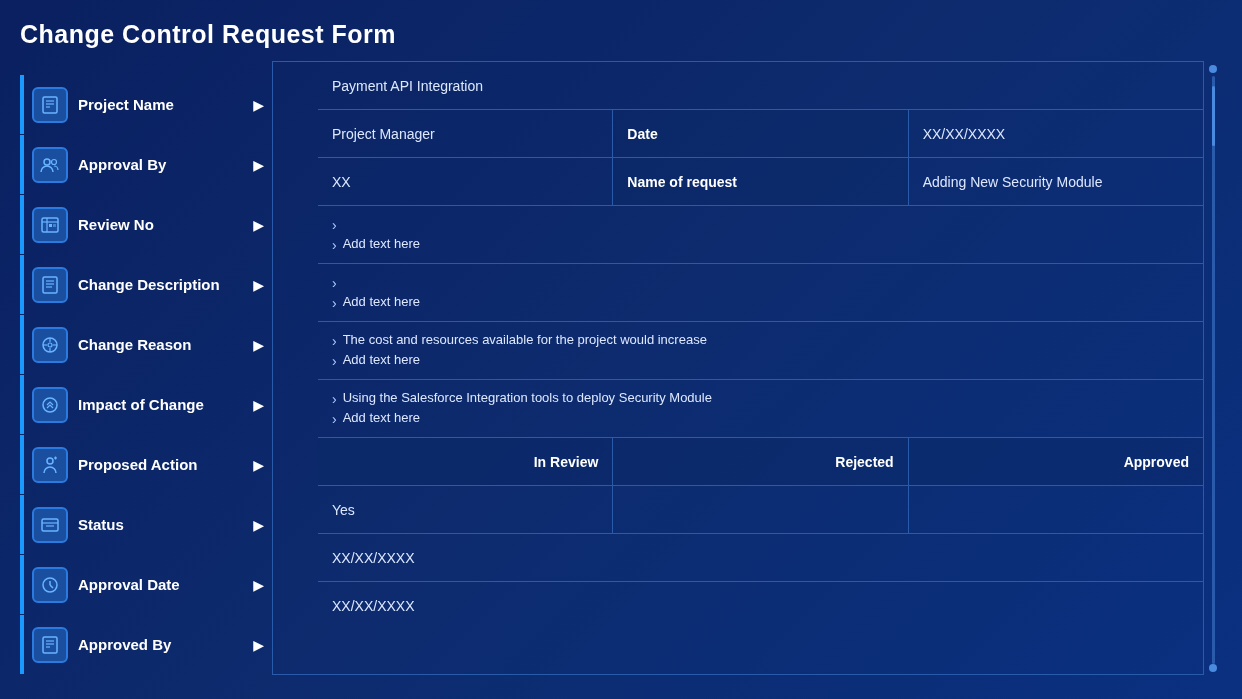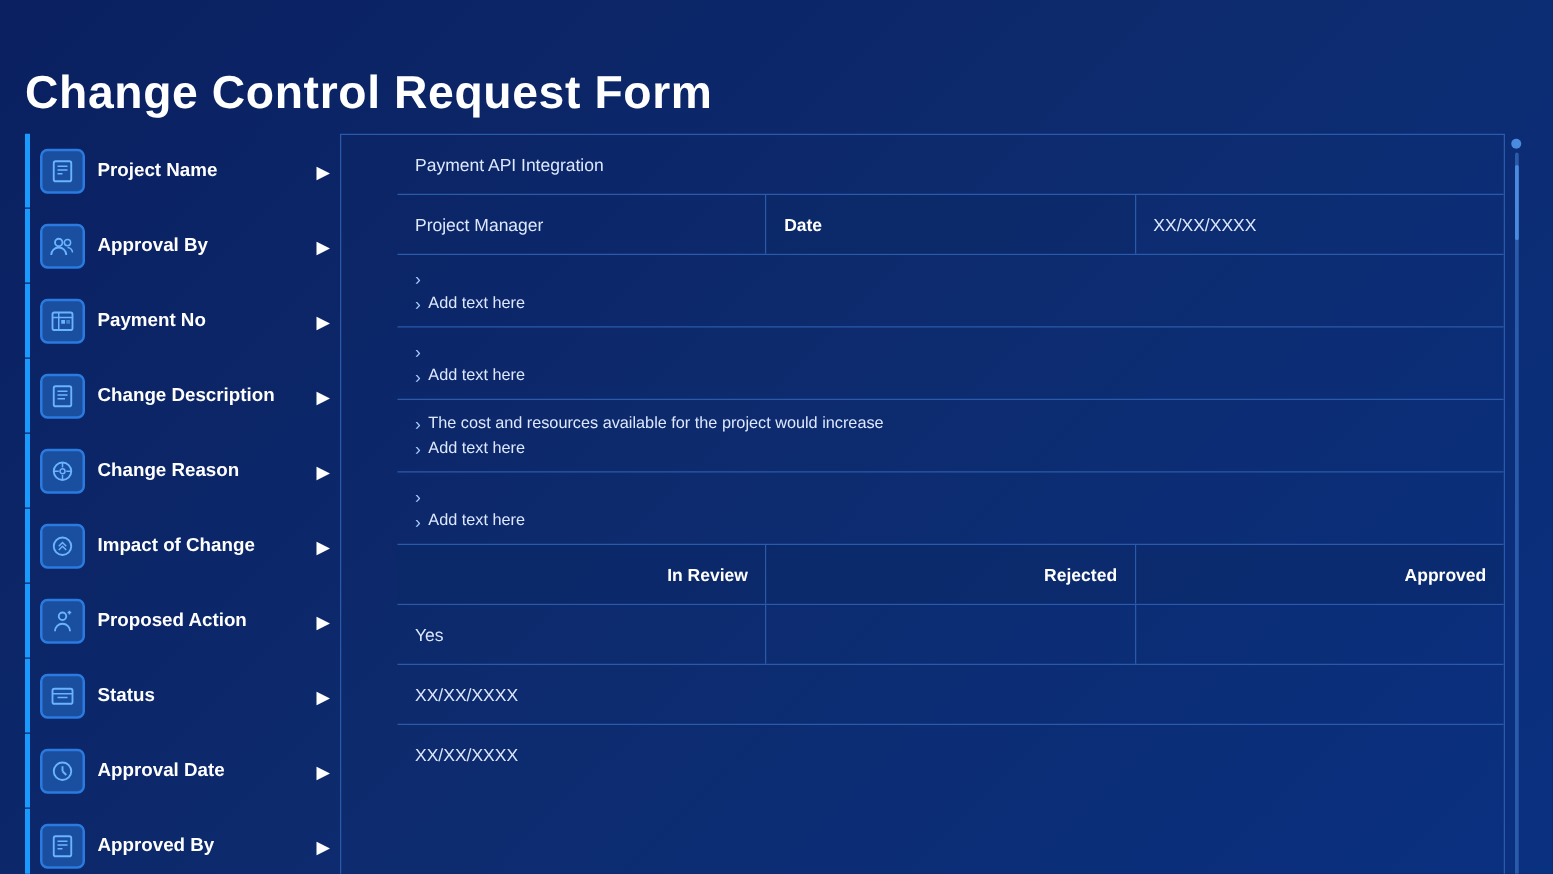--- a/index.html
+++ b/index.html
@@ -12,40 +12,40 @@
       overflow: hidden;
     }
     .page {
       width: 1242px;
       height: 699px;
       background: linear-gradient(135deg, #0a2060 0%, #0d2b6e 50%, #0a3080 100%);
       padding: 20px 20px 10px 20px;
       position: relative;
     }
     .page-title {
-      font-size: 37px;
+      font-size: 25px;
       font-weight: bold;
       color: #ffffff;
       margin-bottom: 12px;
       letter-spacing: 0.5px;
-      margin-top: 33px;
     }
     .main-container {
       display: flex;
       flex-direction: row;
       gap: 0;
       height: calc(100% - 55px);
     }
     
     .sidebar {
       width: 252px;
       flex-shrink: 0;
       display: flex;
       flex-direction: column;
       gap: 0;
+      justify-content: flex-end;
     }
     .sidebar-item {
       display: flex;
       align-items: center;
       padding: 0 8px;
       height: 59px;
       border-left: 4px solid #1a9aff;
       margin-bottom: 1px;
       cursor: pointer;
     }
@@ -188,21 +188,21 @@
       <div class="sidebar-item">
         <div class="sidebar-icon">
           <svg width="20" height="20" viewBox="0 0 20 20" fill="none">
             <rect x="2" y="3" width="16" height="14" rx="1.5" stroke="#6ab4ff" stroke-width="1.5" fill="none"></rect>
             <line x1="2" y1="7" x2="18" y2="7" stroke="#6ab4ff" stroke-width="1.2"></line>
             <line x1="7" y1="3" x2="7" y2="17" stroke="#6ab4ff" stroke-width="1.2"></line>
             <rect x="9" y="9" width="3" height="3" fill="#6ab4ff"></rect>
             <rect x="13" y="9" width="3" height="3" fill="#6ab4ff" opacity="0.5"></rect>
           </svg>
         </div>
-        <span class="sidebar-label">Payment No</span>
+        <span class="sidebar-label">Review No</span>
         <span class="sidebar-arrow">▶</span>
       </div>
 
       <div class="sidebar-item">
         <div class="sidebar-icon">
           <svg width="20" height="20" viewBox="0 0 20 20" fill="none">
             <rect x="3" y="2" width="14" height="16" rx="1.5" stroke="#6ab4ff" stroke-width="1.5" fill="none"></rect>
             <line x1="6" y1="6" x2="14" y2="6" stroke="#6ab4ff" stroke-width="1.2"></line>
             <line x1="6" y1="9" x2="14" y2="9" stroke="#6ab4ff" stroke-width="1.2"></line>
             <line x1="6" y1="12" x2="12" y2="12" stroke="#6ab4ff" stroke-width="1.2"></line>
@@ -304,20 +304,31 @@
           <span>Project Manager</span>
         </div>
         <div class="cell one-third label-bold">
           <span>Date</span>
         </div>
         <div class="cell one-third">
           <span>XX/XX/XXXX</span>
         </div>
       </div>
 
+      <div class="content-row">
+        <div class="cell one-third">
+          <span>XX</span>
+        </div>
+        <div class="cell one-third label-bold">
+          <span>Name of request</span>
+        </div>
+        <div class="cell one-third">
+          <span>Adding  New Security Module</span>
+        </div>
+      </div>
 
       <div class="content-row">
         <div class="cell full" style="align-items:flex-start; padding-top:10px; padding-bottom:10px;">
           <div class="cell-content">
             <div class="bullet-item">
               <span class="bullet-char">›</span>
             </div>
             <div class="bullet-item">
               <span class="bullet-char">›</span>
               <span>Add text here</span>
@@ -353,20 +364,21 @@
             </div>
           </div>
         </div>
       </div>
 
       <div class="content-row">
         <div class="cell full" style="align-items:flex-start; padding-top:10px; padding-bottom:10px;">
           <div class="cell-content">
             <div class="bullet-item">
               <span class="bullet-char">›</span>
+              <span>Using the Salesforce Integration tools to deploy Security Module</span>
             </div>
             <div class="bullet-item">
               <span class="bullet-char">›</span>
               <span>Add text here</span>
             </div>
           </div>
         </div>
       </div>
 
       <div class="content-row">

